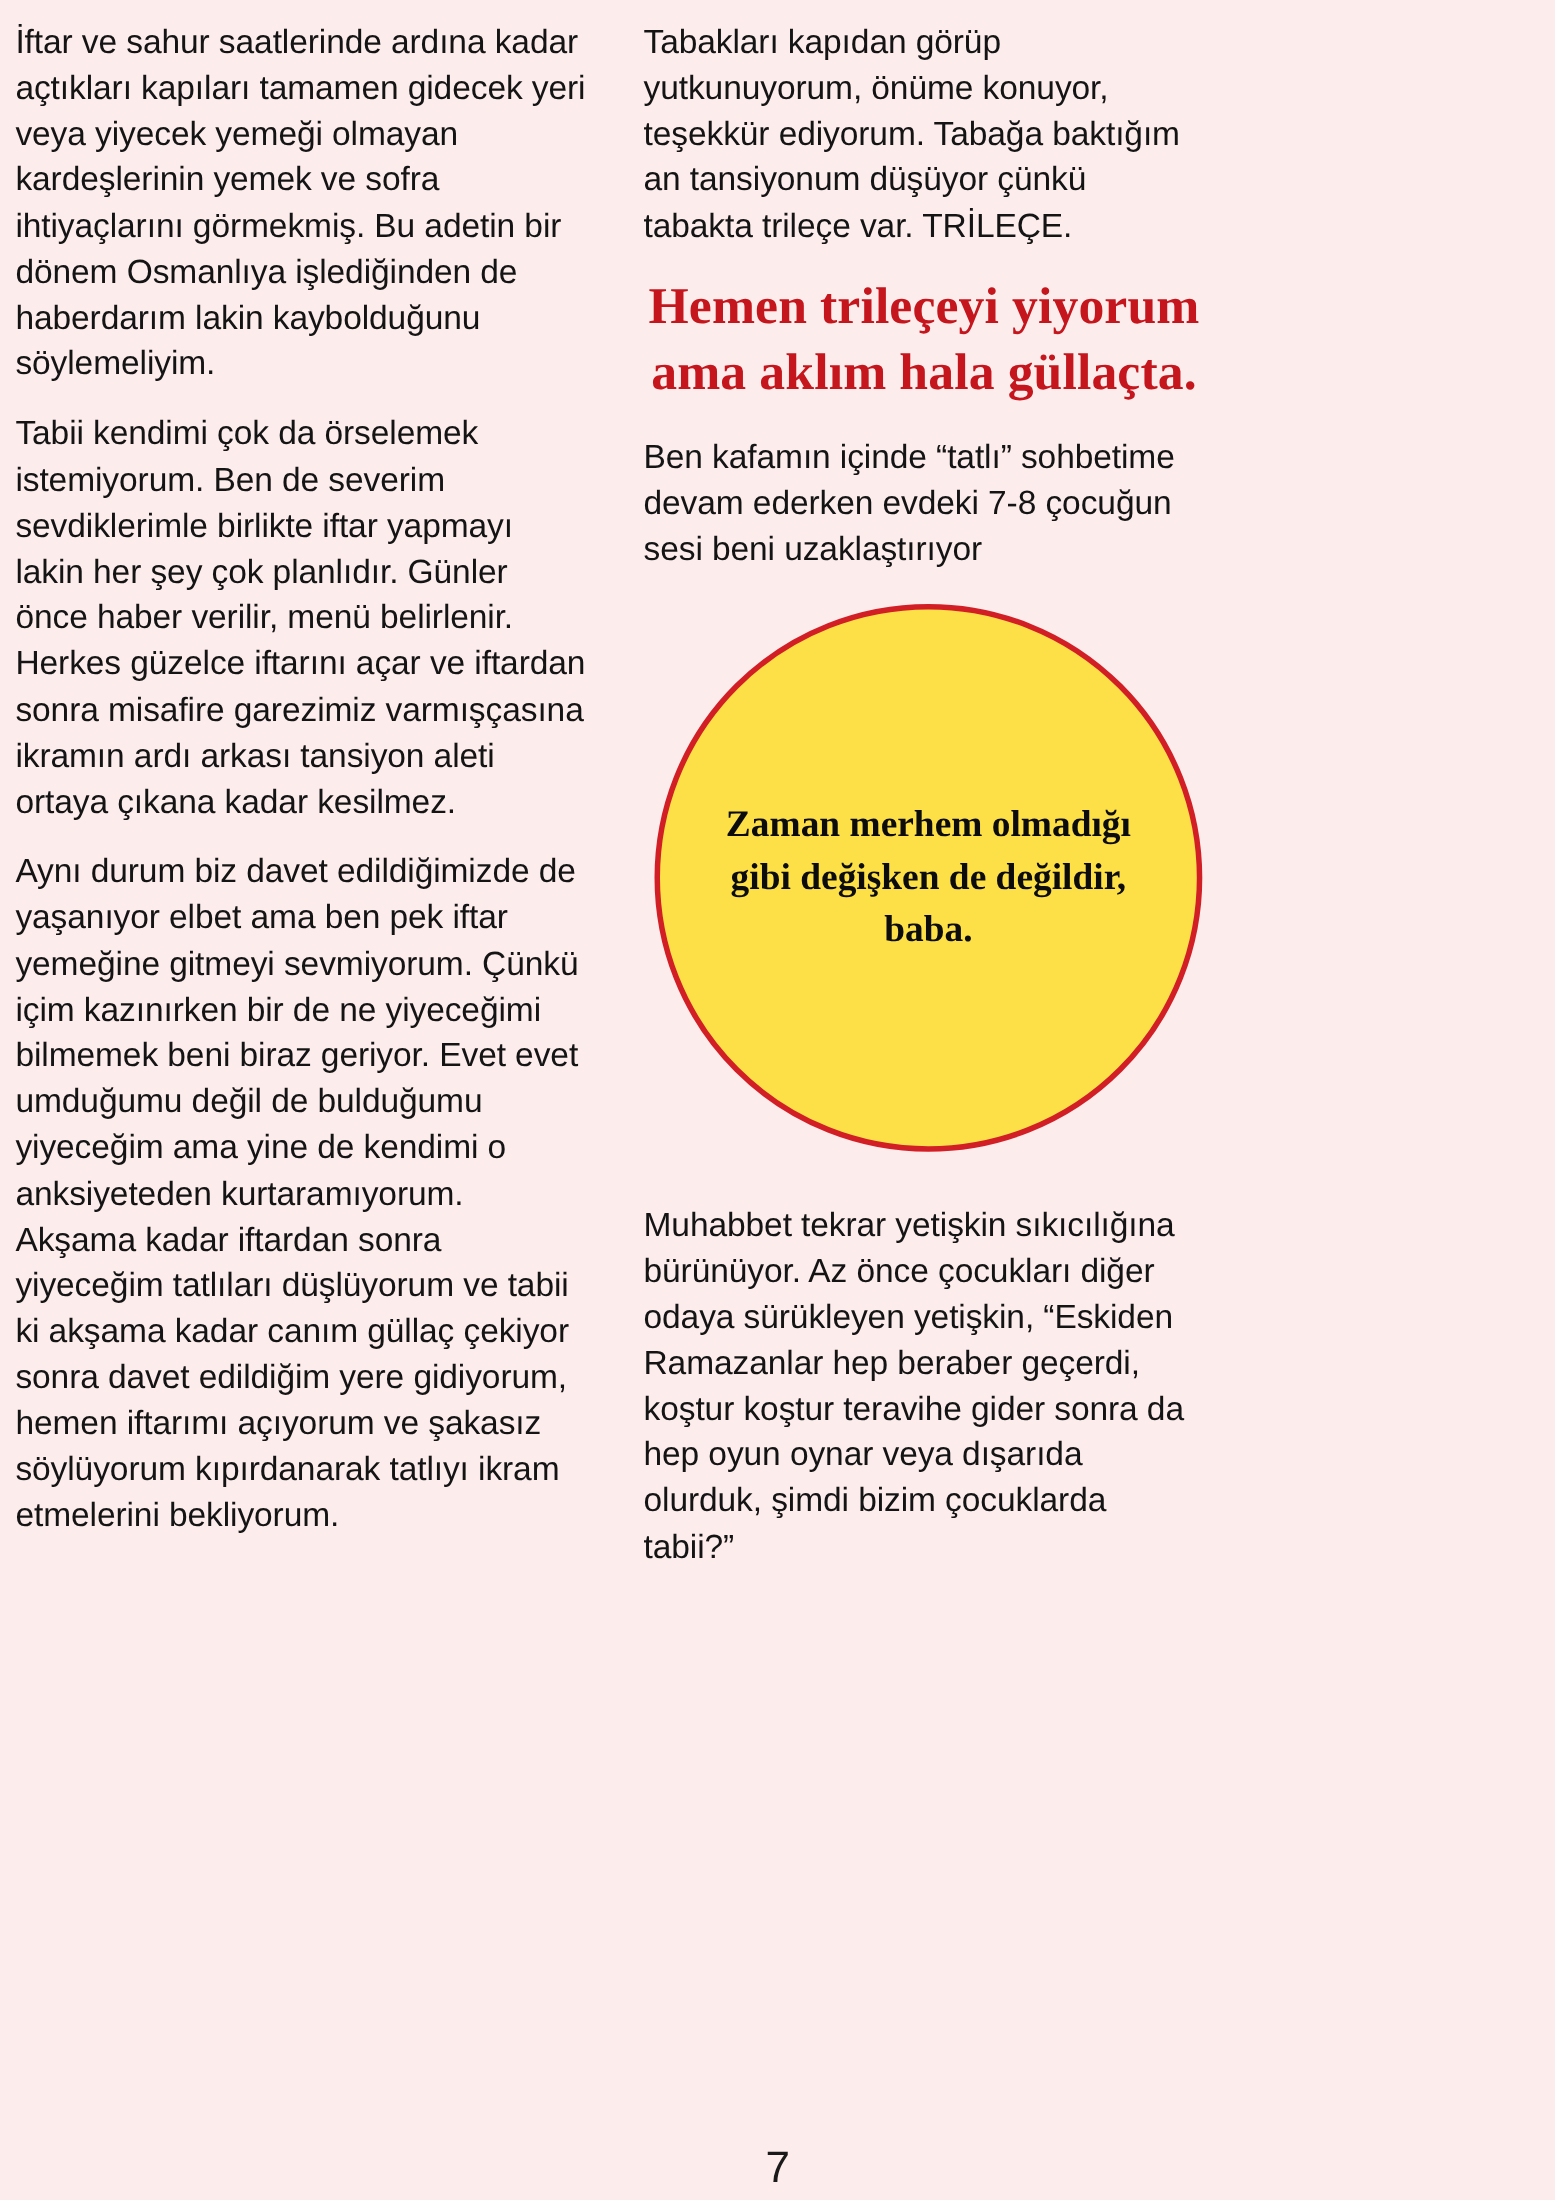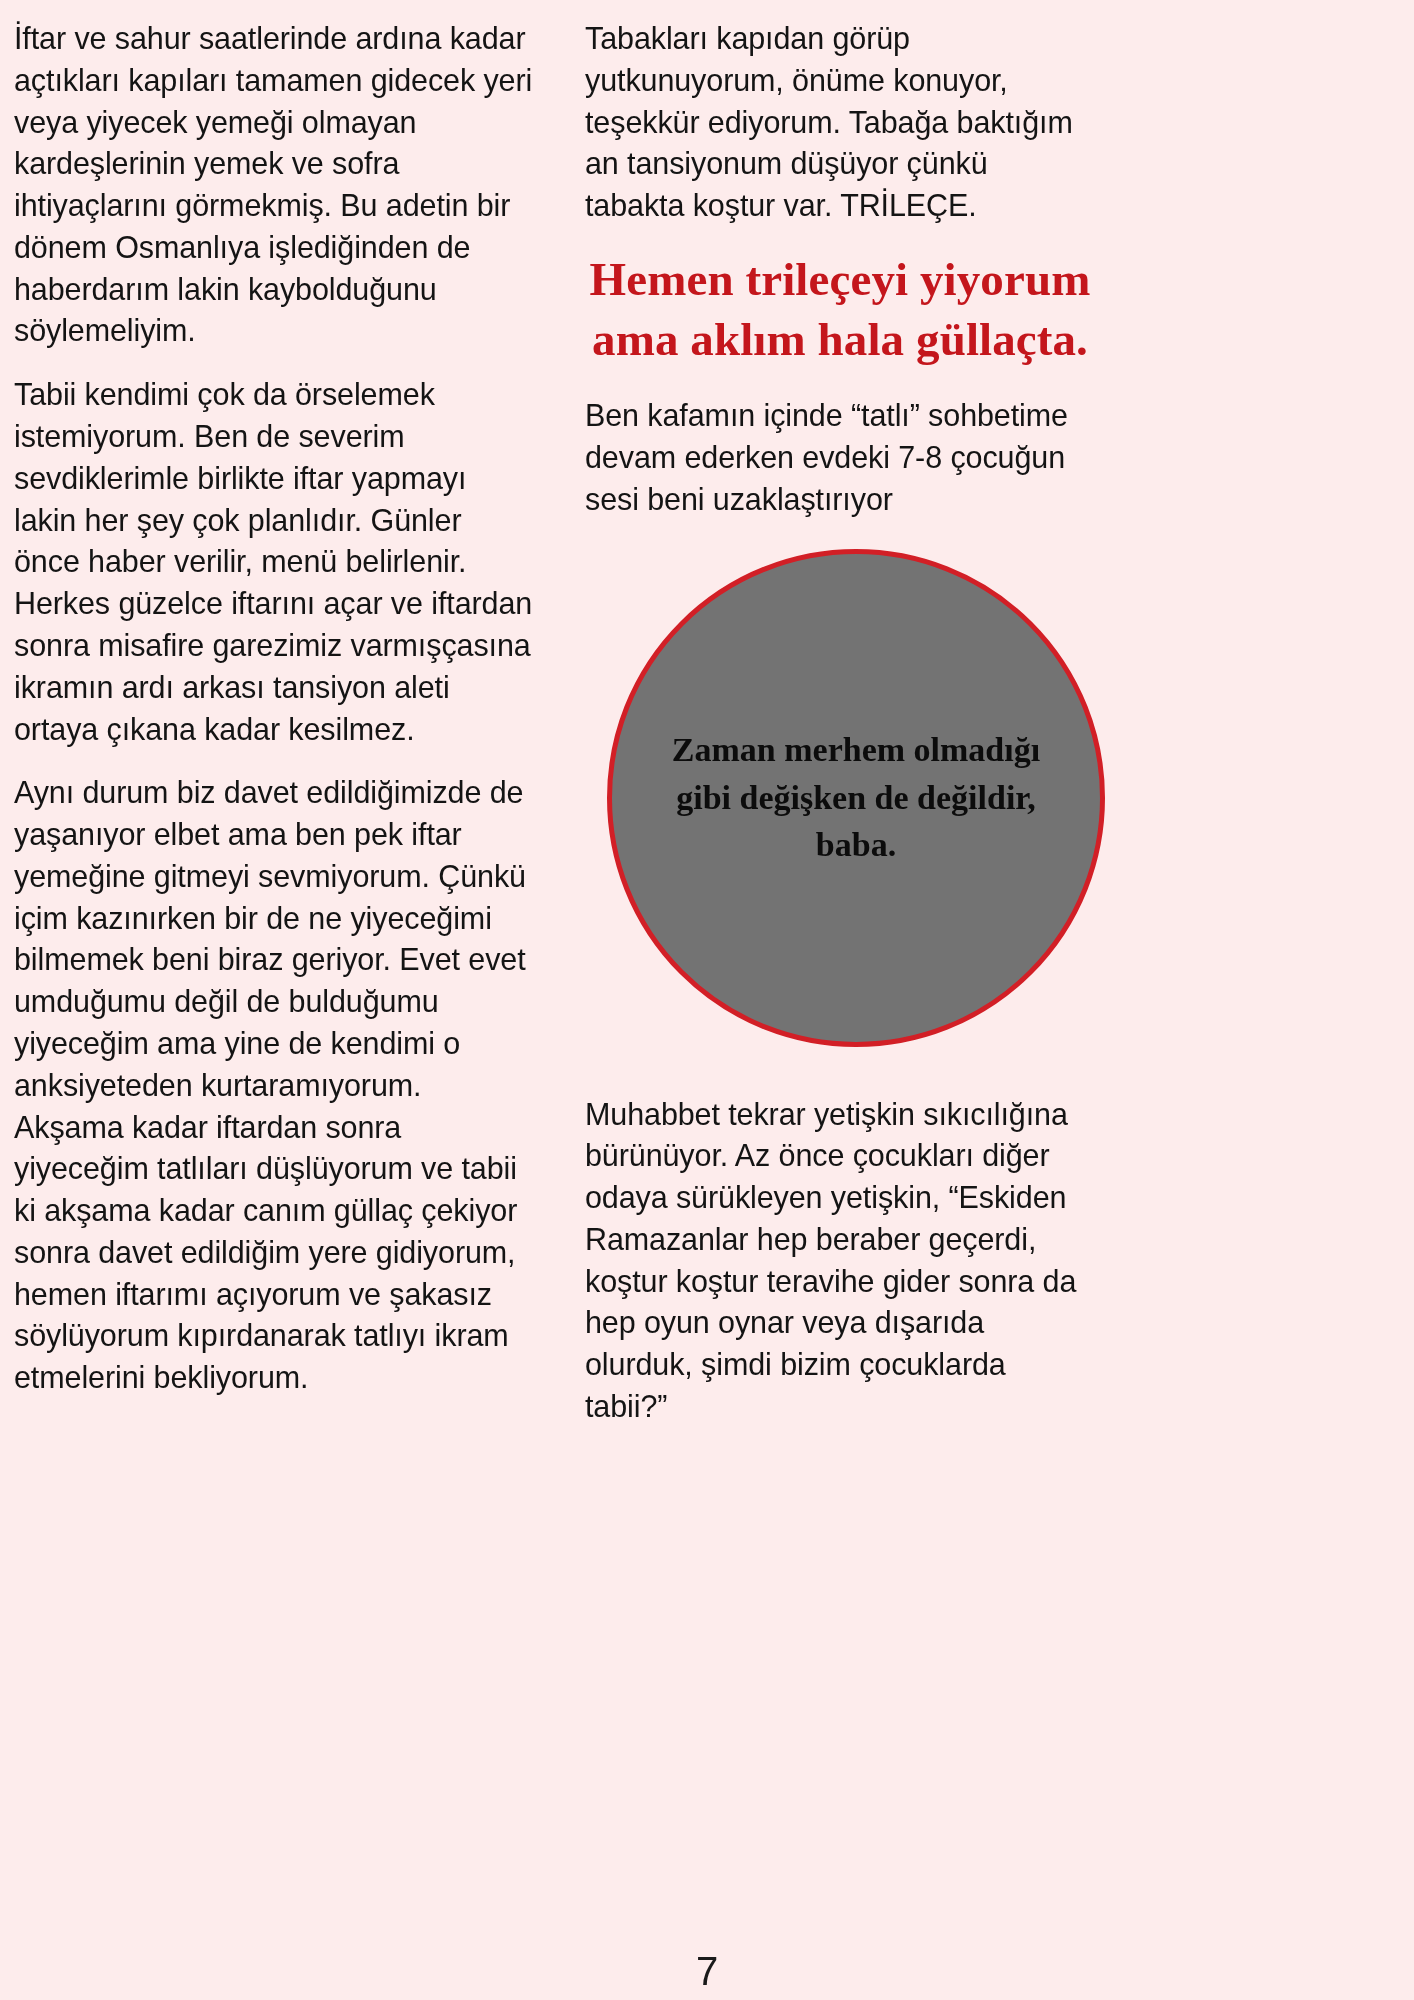--- a/index.html
+++ b/index.html
@@ -68,26 +68,26 @@
 
   .circle-wrap {
     position: relative;
     width: 510px;
     height: 515px;
     margin: 28px 0 30px 0;
   }
 
   .quote-circle {
     position: absolute;
-    left: 22px;
+    left: 10px;
     top: 0;
     width: 498px;
     height: 498px;
     border-radius: 50%;
-    background: #737373;
+    background: #fde047;
     border: 5px solid #d21f26;
     box-sizing: border-box;
     display: flex;
     align-items: center;
     justify-content: center;
     text-align: center;
   }
 
   .quote-circle-text {
     font-family: "Liberation Serif", serif;
@@ -118,21 +118,21 @@
 
   <div class="columns">
 
     <div class="col col-left">
       <p class="body-par"> İftar ve sahur saatlerinde ardına kadar açtıkları kapıları tamamen gidecek yeri veya yiyecek yemeği olmayan kardeşlerinin yemek ve sofra ihtiyaçlarını görmekmiş. Bu adetin bir dönem Osmanlıya işlediğinden de haberdarım lakin kaybolduğunu söylemeliyim.</p>
       <p class="body-par">Tabii kendimi çok da örselemek istemiyorum. Ben de severim sevdiklerimle birlikte iftar yapmayı lakin her şey çok planlıdır. Günler önce haber verilir, menü belirlenir. Herkes güzelce iftarını açar ve iftardan sonra misafire garezimiz varmışçasına ikramın ardı arkası tansiyon aleti ortaya çıkana kadar kesilmez.</p>
       <p class="body-par"> Aynı durum biz davet edildiğimizde de yaşanıyor elbet ama ben pek iftar yemeğine gitmeyi sevmiyorum. Çünkü içim kazınırken bir de ne yiyeceğimi bilmemek beni biraz geriyor. Evet evet umduğumu değil de bulduğumu yiyeceğim ama yine de kendimi o anksiyeteden kurtaramıyorum. Akşama kadar iftardan sonra yiyeceğim tatlıları düşlüyorum ve tabii ki akşama kadar canım güllaç çekiyor sonra davet edildiğim yere gidiyorum, hemen iftarımı açıyorum ve şakasız söylüyorum kıpırdanarak tatlıyı ikram etmelerini bekliyorum.</p>
     </div>
 
     <div class="col col-right">
-      <p class="body-par"> Tabakları kapıdan görüp yutkunuyorum, önüme konuyor, teşekkür ediyorum. Tabağa baktığım an tansiyonum düşüyor çünkü tabakta koştur var. TRİLEÇE.</p>
+      <p class="body-par"> Tabakları kapıdan görüp yutkunuyorum, önüme konuyor, teşekkür ediyorum. Tabağa baktığım an tansiyonum düşüyor çünkü tabakta trileçe var. TRİLEÇE.</p>
 
       <div class="pull-quote-heading">Hemen trileçeyi yiyorum ama aklım hala güllaçta.</div>
 
       <p class="body-par"> Ben kafamın içinde “tatlı” sohbetime devam ederken evdeki 7-8 çocuğun sesi beni uzaklaştırıyor</p>
 
       <div class="circle-wrap">
         <div class="quote-circle">
           <div class="quote-circle-text">Zaman merhem olmadığı
 gibi değişken de değildir,
 baba.</div>

